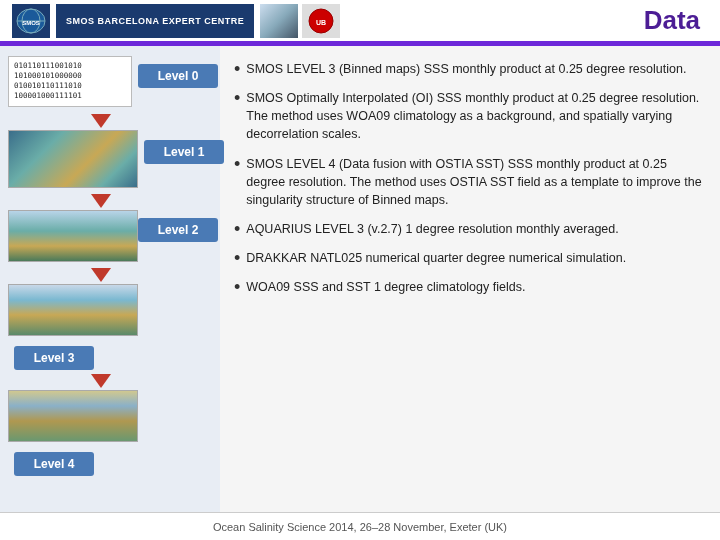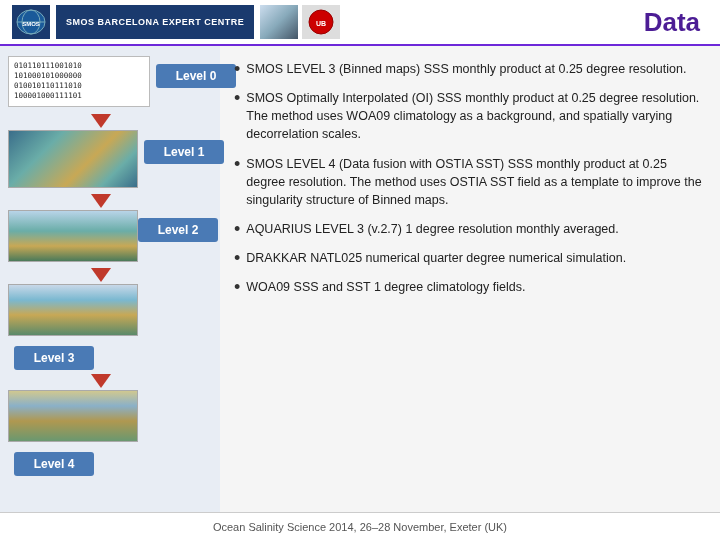--- a/index.html
+++ b/index.html
@@ -11,21 +11,21 @@
       overflow: hidden;
     }
 
     
     #header {
       display: flex;
       align-items: center;
       justify-content: space-between;
       background: #fff;
       padding: 6px 12px;
-      border-bottom: 2px solid #6d28d9;
+      border-bottom: 5px solid #6d28d9;
       height: 46px;
     }
     #header-logo {
       display: flex;
       align-items: center;
       gap: 6px;
     }
     .logo-box {
       background: #1a3a6e;
       width: 38px;
@@ -87,21 +87,21 @@
 
     
     .binary-text {
       font-family: monospace;
       font-size: 7.5px;
       color: #222;
       line-height: 1.35;
       background: #fff;
       border: 1px solid #bbb;
       padding: 4px 5px;
-      width: 142px;
+      width: 124px;
       margin-bottom: 2px;
     }
     .map-img {
       width: 130px;
       height: 52px;
       margin-bottom: 2px;
       border: 1px solid #aaa;
       overflow: hidden;
       position: relative;
     }

